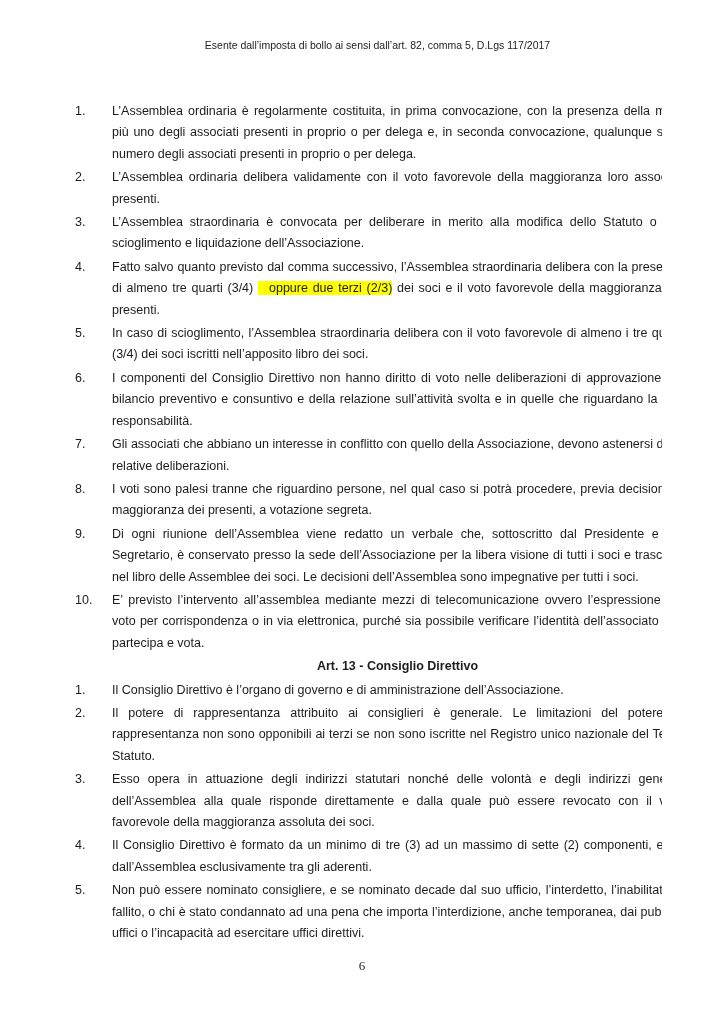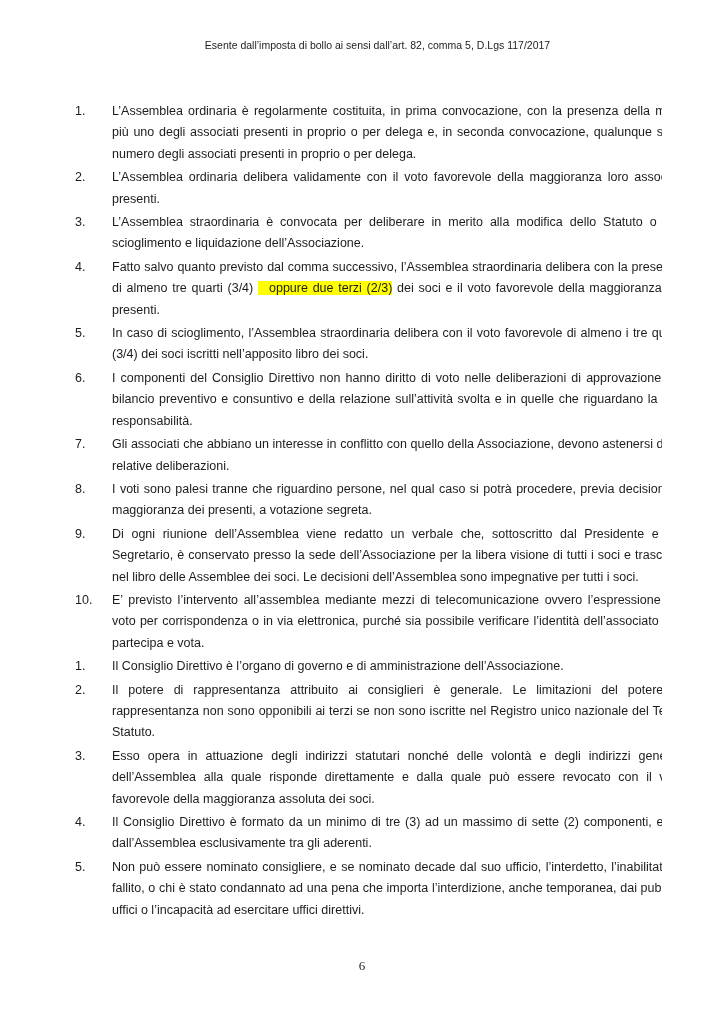--- a/index.html
+++ b/index.html
@@ -127,20 +127,21 @@
         <span class="text">Di ogni riunione dell’Assemblea viene redatto un verbale che, sottoscritto dal Presidente e dal Segretario, è conservato presso la sede dell’Associazione per la libera visione di tutti i soci e trascritto nel libro delle Assemblee dei soci. Le decisioni dell’Assemblea sono impegnative per tutti i soci.</span>
       </div>
 
       <div class="item">
         <span class="num">10.</span>
         <span class="text">E’ previsto l’intervento all’assemblea mediante mezzi di telecomunicazione ovvero l’espressione del voto per corrispondenza o in via elettronica, purché sia possibile verificare l’identità dell’associato che partecipa e vota.</span>
       </div>
 
     </div>
 
+    <div class="article-heading">Art. 13 - Consiglio Direttivo</div>
 
     <div class="doc-list">
 
       <div class="item">
         <span class="num">1.</span>
         <span class="text">Il Consiglio Direttivo è l’organo di governo e di amministrazione dell’Associazione.</span>
       </div>
 
       <div class="item">
         <span class="num">2.</span>

